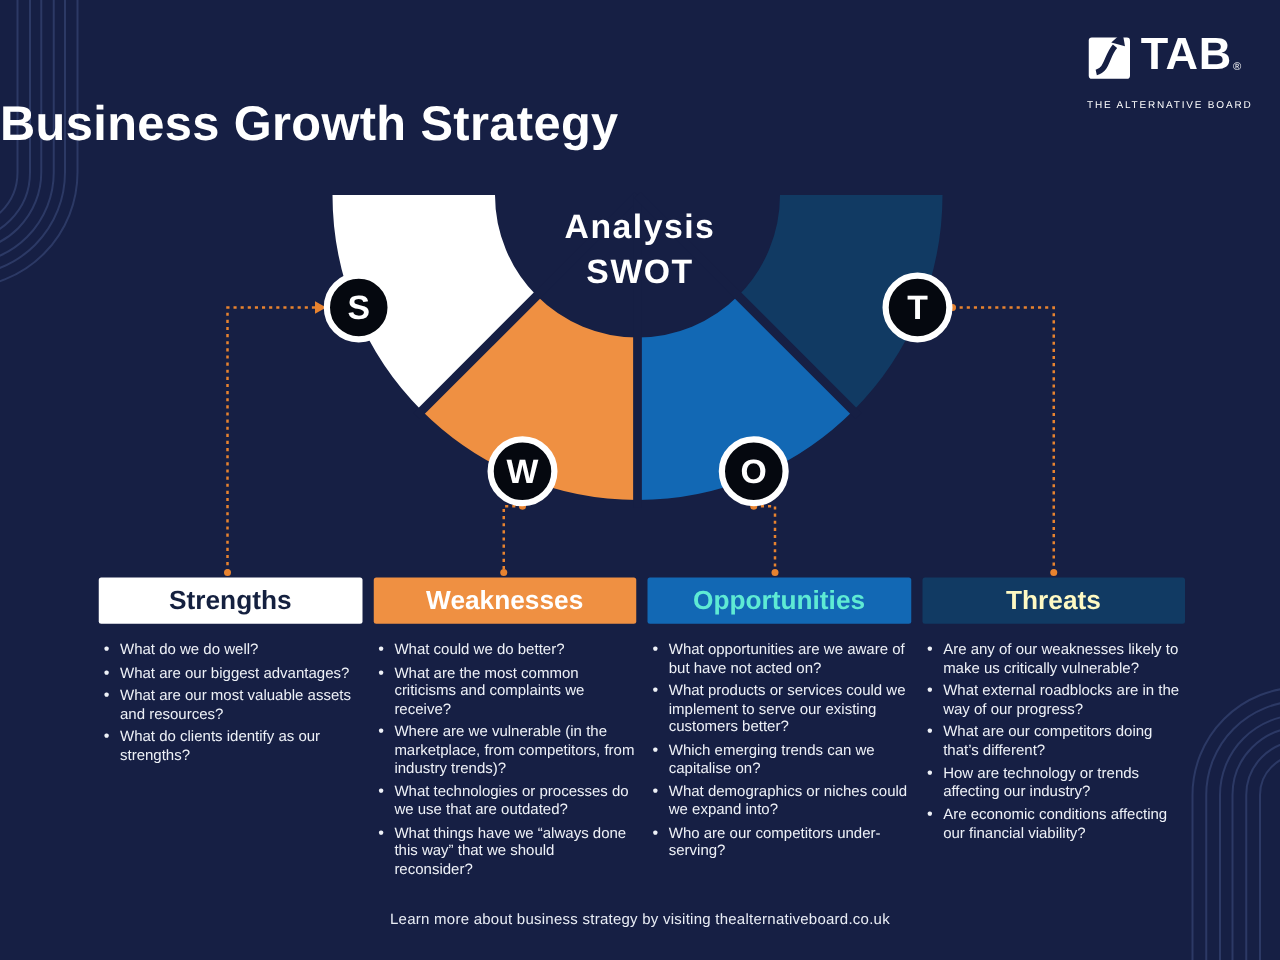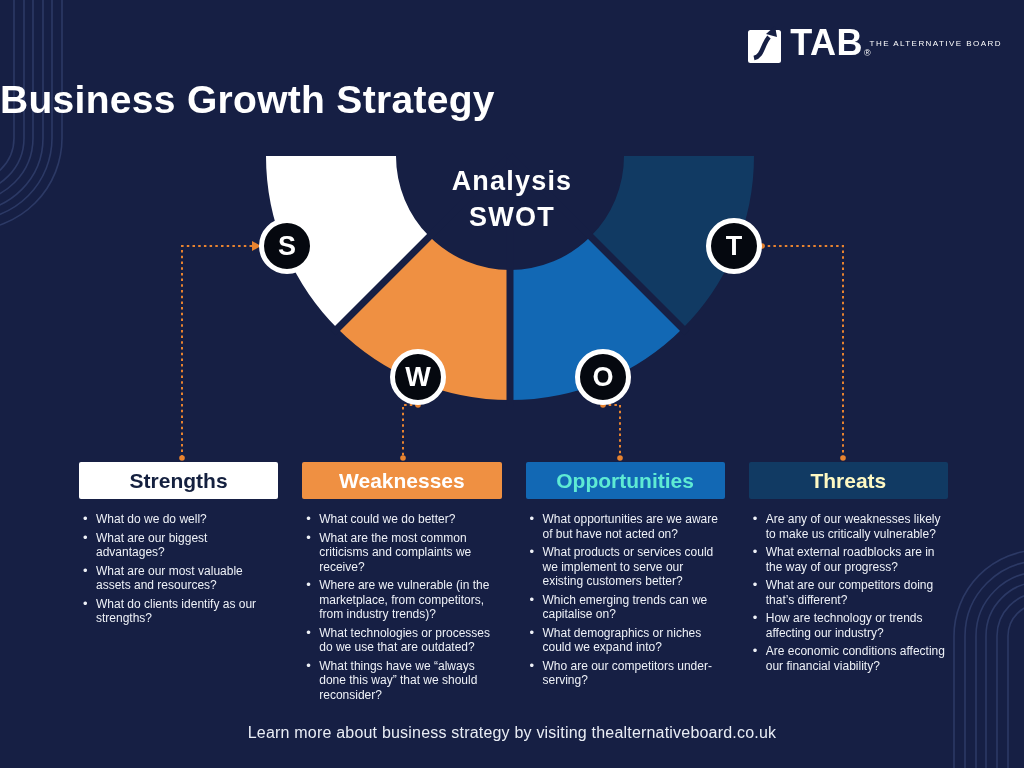--- a/index.html
+++ b/index.html
@@ -5,21 +5,21 @@
   html,body{margin:0;padding:0;background:#0a0f24;}
   .canvas{
     position:relative;width:1024px;height:768px;overflow:hidden;
     background:#161f44;
     font-family:"Liberation Sans",sans-serif;color:#eef1f7;
   }
   .deco{position:absolute;pointer-events:none;}
   #deco-tl{left:0;top:0;}
   #deco-br{right:0;bottom:0;}
 
-  .logo{position:absolute;top:24px;right:22px;display:flex;flex-direction:row;align-items:flex-start;}
+  .logo{position:absolute;top:24px;right:22px;display:flex;flex-direction:column;align-items:flex-start;}
   .logo-row{display:flex;align-items:flex-start;gap:5px;}
   .logo-brand{font-size:36px;font-weight:700;color:#ffffff;line-height:38px;letter-spacing:.5px;}
   .logo-reg{font-size:9px;color:#ffffff;position:relative;top:1px;left:1px;}
   .logo-tagline{font-size:8px;letter-spacing:1.45px;color:#ffffff;margin-top:15px;white-space:nowrap;font-weight:400;}
 
   .title{position:absolute;top:78px;left:0;width:100%;text-align:left;
     font-size:39px;font-weight:700;color:#ffffff;letter-spacing:.3px;}
 
   #fan-svg{position:absolute;left:0;top:0;}
 
@@ -28,30 +28,30 @@
 
   .letter-circle{position:absolute;width:46px;height:46px;border-radius:50%;
     background:#05080f;border:5px solid #ffffff;display:flex;align-items:center;justify-content:center;
     font-size:27px;font-weight:700;color:#ffffff;}
   #circle-s{left:259px;top:218px;}
   #circle-w{left:390px;top:349px;}
   #circle-o{left:575px;top:349px;}
   #circle-t{left:706px;top:218px;}
 
   .columns{position:absolute;left:79px;top:462px;width:869px;
-    display:grid;grid-template-columns:repeat(4,1fr);gap:24px;}
+    display:grid;grid-template-columns:repeat(4,1fr);gap:9px;}
   .col-bar{height:37px;display:flex;align-items:center;justify-content:center;
     font-size:21px;font-weight:700;border-radius:2px;}
   .col-list{list-style:none;margin:13px 0 0 0;padding:0 0 0 4px;}
   .col-list li{position:relative;padding-left:13px;font-size:12px;line-height:1.21;
     margin-bottom:4px;color:#eef1f7;}
   .col-list li::before{content:"•";position:absolute;left:0;top:-1px;font-size:13px;color:#eef1f7;}
 
   .footer{position:absolute;left:0;bottom:26px;width:100%;text-align:center;
-    font-size:16px;color:#e9edf5;letter-spacing:.2px;}
+    font-size:12px;color:#e9edf5;letter-spacing:.2px;}
 
   .connector{stroke-width:2;fill:none;stroke-dasharray:2.5 3.2;}
 </style>
 </head>
 <body>
 
 <div class="canvas">
 
   <svg id="deco-tl" class="deco" width="110" height="245">
       <path d="M 14 0 V 138 A 44 44 0 0 1 -30 182" fill="none" stroke="#2c3965" stroke-width="1.6"></path>

